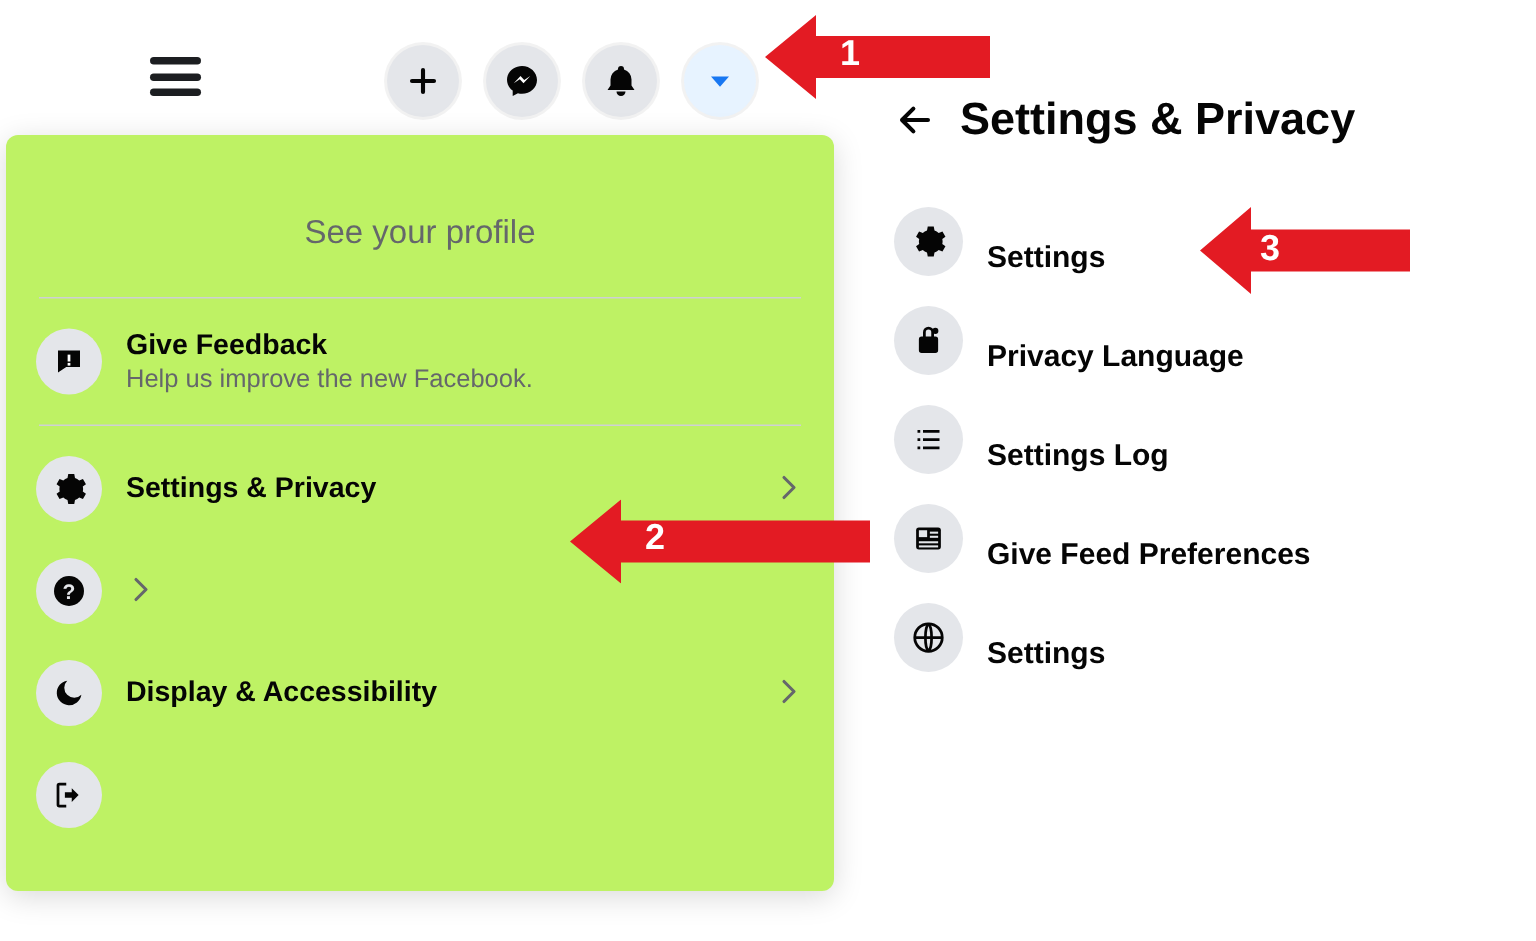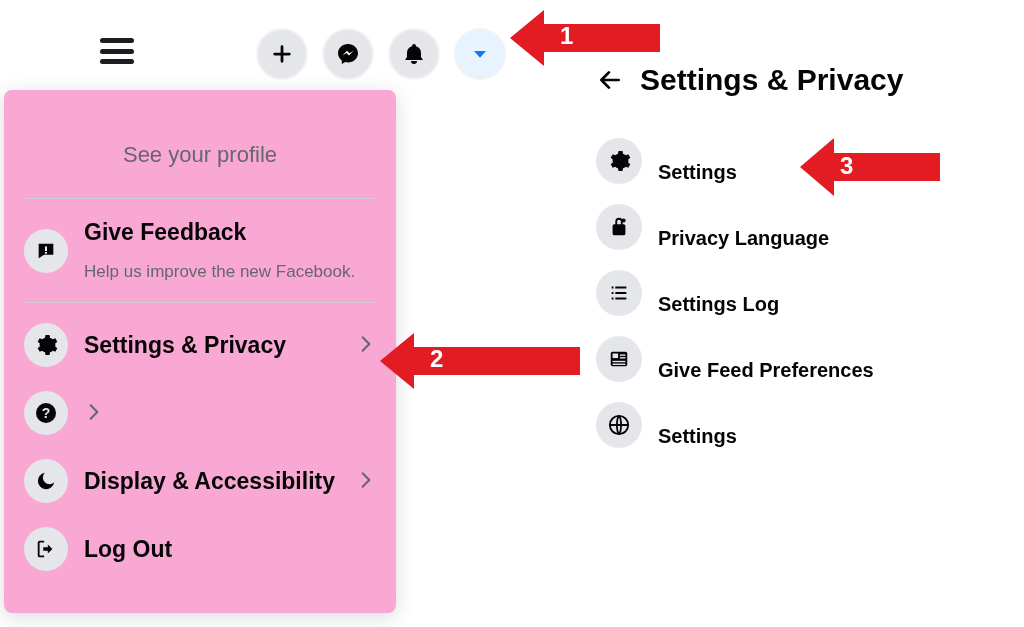--- a/index.html
+++ b/index.html
@@ -51,22 +51,22 @@
     }
     .btn-create { left: 258px; top: 18px; }
     .btn-messenger { left: 324px; top: 18px; }
     .btn-notifications { left: 390px; top: 18px; }
     .btn-account { left: 456px; top: 18px; background: #e7f3ff; }
 
     .dropdown1 {
       position: absolute;
       left: 4px;
       top: 90px;
-      width: 392px;
-      background: #f9a8d4;
+      width: 552px;
+      background: #bef264;
       border-radius: 8px;
       box-shadow: 0 4px 20px rgba(0,0,0,0.15);
       padding: 12px 10px 30px 10px;
     }
     .profile-link {
       text-align: center;
       padding: 40px 0 22px 0;
       color: #65676b;
       font-size: 22px;
       cursor: pointer;
@@ -88,22 +88,22 @@
       height: 44px;
       border-radius: 50%;
       background: #e4e6ea;
       display: flex;
       align-items: center;
       justify-content: center;
       margin-right: 16px;
       flex-shrink: 0;
     }
     .menu-item .labels { flex: 1; }
-    .menu-item .title { font-size: 23px; font-weight: 600; color: #050505; }
-    .menu-item .sub { font-size: 17px; color: #65676b; margin-top: 16px; }
+    .menu-item .title { font-size: 19px; font-weight: 600; color: #050505; }
+    .menu-item .sub { font-size: 17px; color: #65676b; margin-top: 1px; }
     .chev {
       color: #65676b;
       font-size: 26px;
     }
 
     .panel2 {
       position: absolute;
       left: 590px;
       top: 60px;
       width: 420px;
@@ -254,23 +254,20 @@
         </svg>
     </div>
   </div>
 
   <div class="menu-item">
     <div class="icon-circ">
       <svg width="22" height="22" viewBox="0 0 24 24">
           <path fill="#050505" d="M10 3H5a2 2 0 00-2 2v14a2 2 0 002 2h5v-2H5V5h5V3zm4 4l5 5-5 5v-3H9v-4h5V7z"></path>
         </svg>
     </div>
-    <div class="labels">
-      <div class="title">Log Out</div>
-    </div>
   </div>
 </div>
 
 <div class="panel2">
   <div class="panel2-header">
     <div class="back-btn">
       <svg width="26" height="26" viewBox="0 0 24 24">
           <path d="M20 12H4m0 0l7-7M4 12l7 7" stroke="#050505" stroke-width="2.5" fill="none" stroke-linecap="round" stroke-linejoin="round"></path>
         </svg>
     </div>

